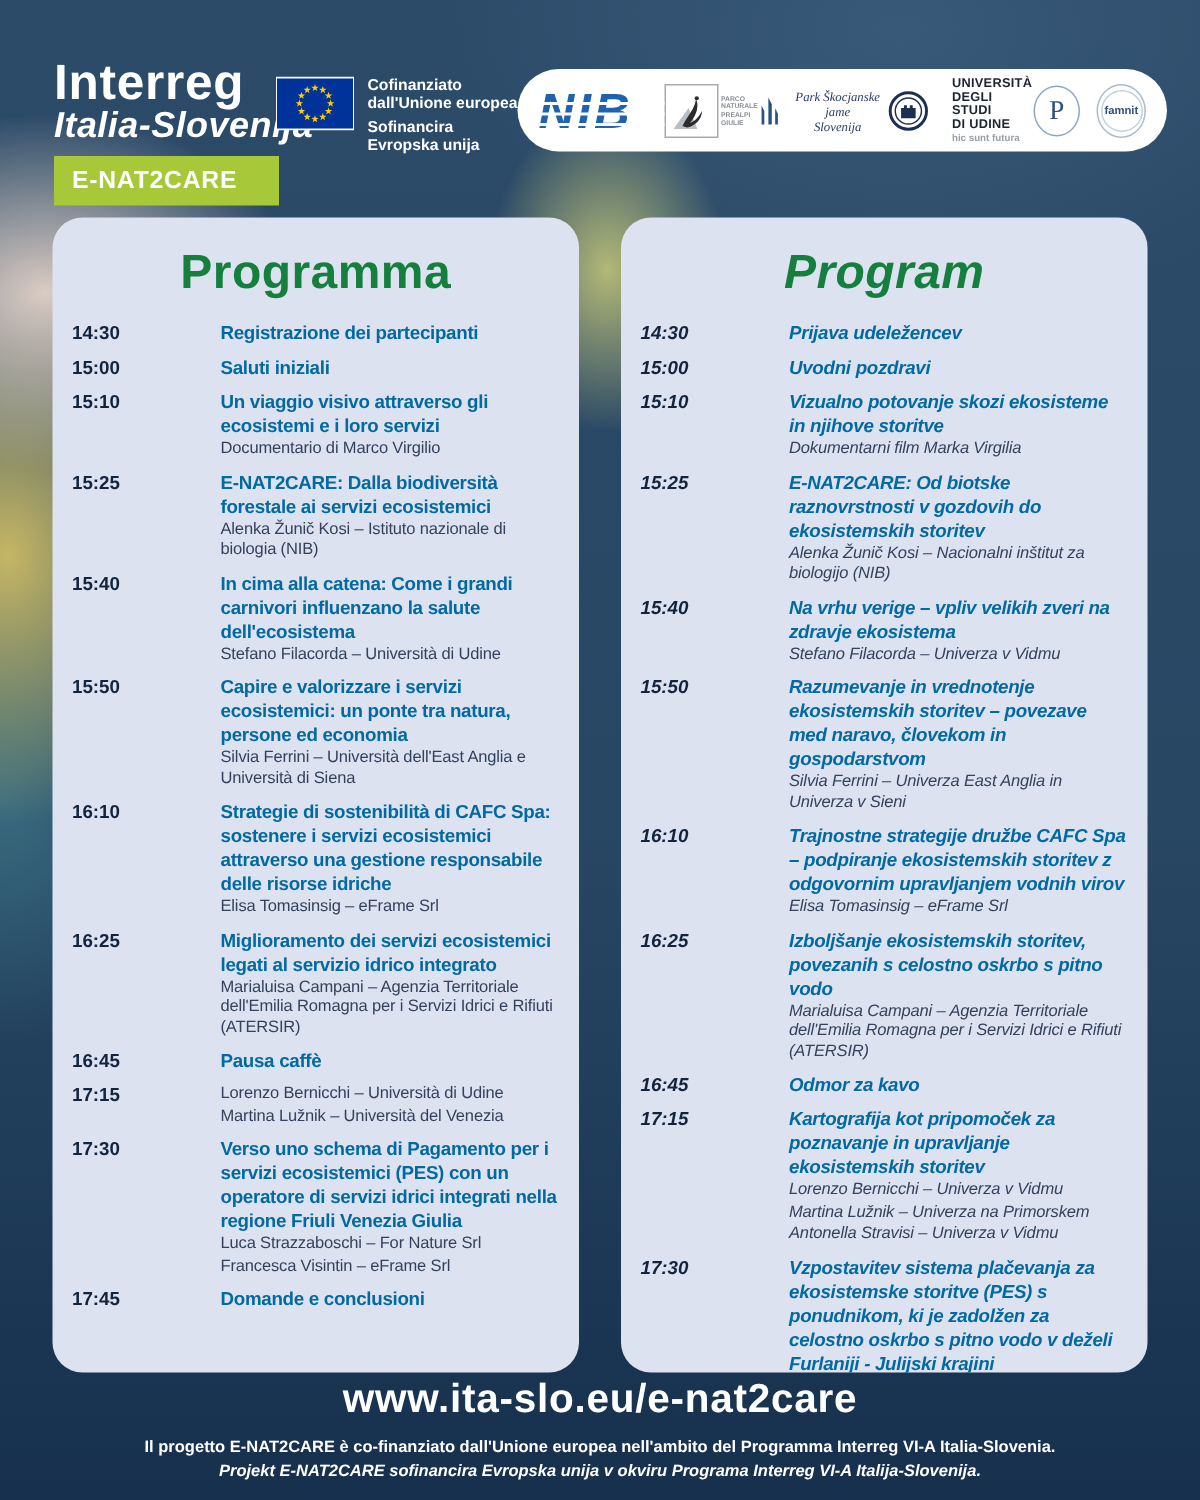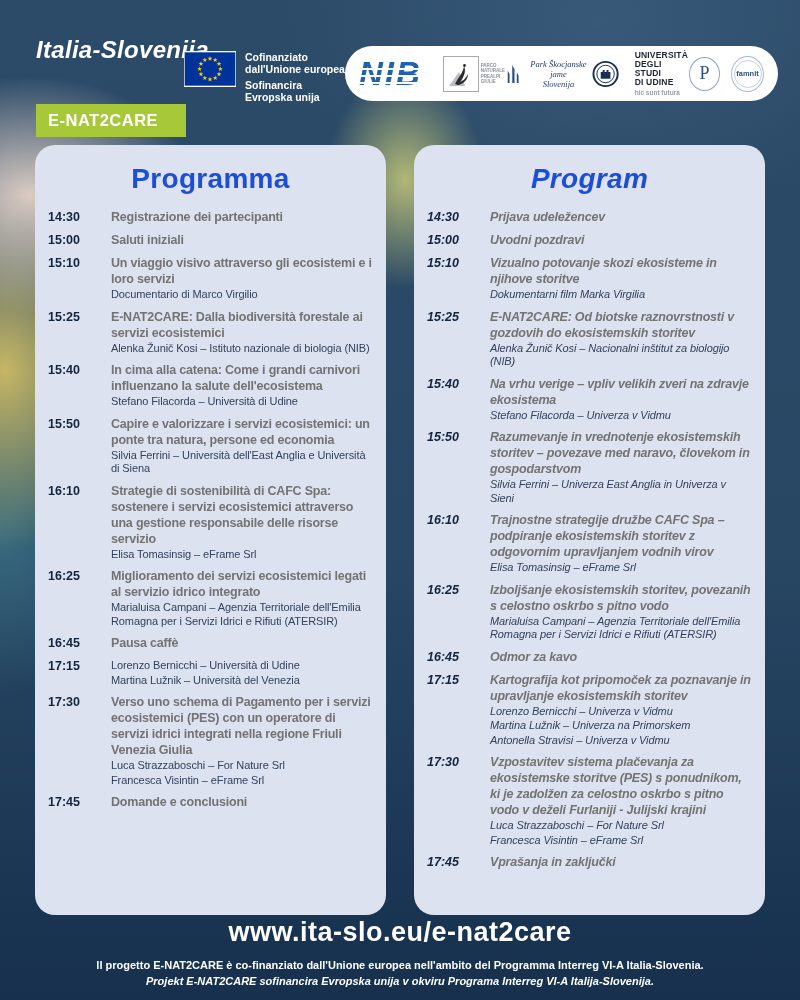--- a/index.html
+++ b/index.html
@@ -43,38 +43,39 @@
   .udine-name{font-size:8.5px;font-weight:bold;color:#1d2430;line-height:9px;letter-spacing:0.2px;}
   .udine-motto{font-size:6.5px;color:#9aa0a8;margin-top:2px;font-weight:bold;}
   .pcircle{width:32px;height:32px;border-radius:50%;border:1.5px solid #8fa5c2;display:flex;align-items:center;justify-content:center;
     font-family:"Liberation Serif",serif;font-size:18px;color:#2c4f86;}
   .famnit{width:34px;height:34px;border-radius:50%;border:1px solid #a9bccf;display:flex;align-items:center;justify-content:center;margin-left:11px;}
   .famnit-inner{width:26px;height:26px;border-radius:50%;border:1px solid #c3d1de;display:flex;align-items:center;justify-content:center;
     font-size:7.5px;font-weight:bold;color:#2c4f86;}
   
   .panels{position:absolute;left:35px;top:145px;width:730px;display:flex;gap:28px;}
   .panel{flex:1;height:770px;background:#dce2ef;border-radius:20px;padding:14px 13px 0 13px;box-sizing:border-box;overflow:hidden;}
-  .panel-title{font-size:28px;font-weight:bold;color:#1d4ed8;text-align:center;margin:4px 0 14px 0;letter-spacing:0.3px;}
+  .panel-title{font-size:32px;font-weight:bold;color:#15803d;text-align:center;margin:4px 0 14px 0;letter-spacing:0.3px;}
   .panel.sl .panel-title,.panel.sl .agenda-time,.panel.sl .agenda-title,.panel.sl .agenda-speaker{font-style:italic;}
-  .agenda-row{display:flex;margin-bottom:7px;}
+  .agenda-row{display:flex;margin-bottom:7px;gap:36px;}
   .agenda-time{width:50px;min-width:50px;margin-right:13px;font-size:12.5px;font-weight:bold;color:#13243e;line-height:16px;}
   .agenda-body{flex:1;}
-  .agenda-title{font-size:12.5px;font-weight:bold;color:#737373;line-height:16px;letter-spacing:-0.2px;}
+  .agenda-title{font-size:12.5px;font-weight:bold;color:#0369a1;line-height:16px;letter-spacing:-0.2px;}
   .agenda-speaker{font-size:11px;color:#33425d;line-height:13.5px;letter-spacing:-0.1px;margin-top:1px;}
   
   .site-url{position:absolute;left:0;top:917px;width:800px;text-align:center;color:#fff;font-size:27px;font-weight:bold;letter-spacing:0.5px;}
   .footer-line1{position:absolute;left:0;top:959px;width:800px;text-align:center;color:#fff;font-size:11px;font-weight:bold;}
   .footer-line2{position:absolute;left:0;top:975px;width:800px;text-align:center;color:#fff;font-size:11px;font-weight:bold;font-style:italic;}
 </style>
 </head>
 <body>
 
 <div class="header">
 
   <div class="interreg-block">
+    <div class="interreg-brand">Interreg</div>
     <div class="interreg-program">Italia-Slovenija</div>
   </div>
 
   <div class="project-badge">E-NAT2CARE</div>
 
   <div class="eu-block">
     <svg class="eu-flag" viewBox="0 0 60 40" width="52" height="36">
       <defs>
         <path id="st" fill="#ffcc00" d="M0,-3 L0.71,-0.97 L2.85,-0.93 L1.14,0.37 L1.76,2.43 L0,1.2 L-1.76,2.43 L-1.14,0.37 L-2.85,-0.93 L-0.71,-0.97 Z"></path>
       </defs>
@@ -197,21 +198,21 @@
         <div class="agenda-row">
           <div class="agenda-time">15:50</div>
           <div class="agenda-body">
             <div class="agenda-title">Capire e valorizzare i servizi ecosistemici: un ponte tra natura, persone ed economia</div>
             <div class="agenda-speaker">Silvia Ferrini – Università dell'East Anglia e Università di Siena</div>
           </div>
         </div>
         <div class="agenda-row">
           <div class="agenda-time">16:10</div>
           <div class="agenda-body">
-            <div class="agenda-title">Strategie di sostenibilità di CAFC Spa: sostenere i servizi ecosistemici attraverso una gestione responsabile delle risorse servizio</div>
+            <div class="agenda-title">Strategie di sostenibilità di CAFC Spa: sostenere i servizi ecosistemici attraverso una gestione responsabile delle risorse idriche</div>
             <div class="agenda-speaker">Elisa Tomasinsig – eFrame Srl</div>
           </div>
         </div>
         <div class="agenda-row">
           <div class="agenda-time">16:25</div>
           <div class="agenda-body">
             <div class="agenda-title">Miglioramento dei servizi ecosistemici legati al servizio idrico integrato</div>
             <div class="agenda-speaker">Marialuisa Campani – Agenzia Territoriale dell'Emilia Romagna per i Servizi Idrici e Rifiuti (ATERSIR)</div>
           </div>
         </div>

